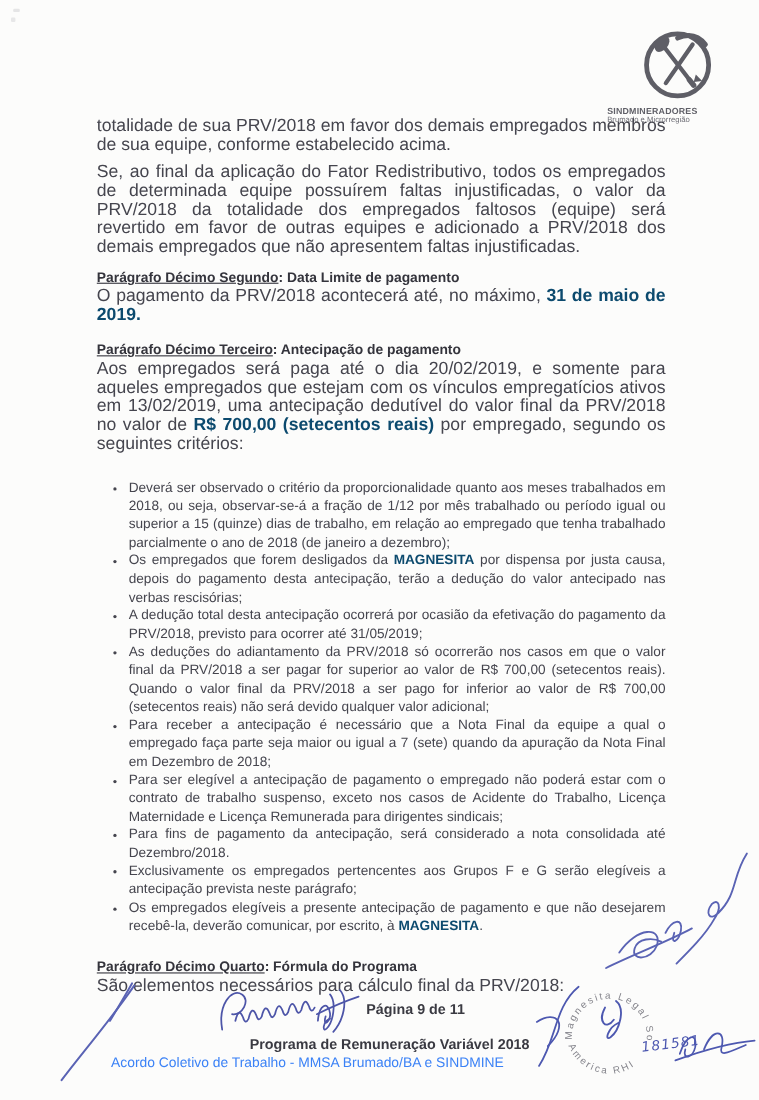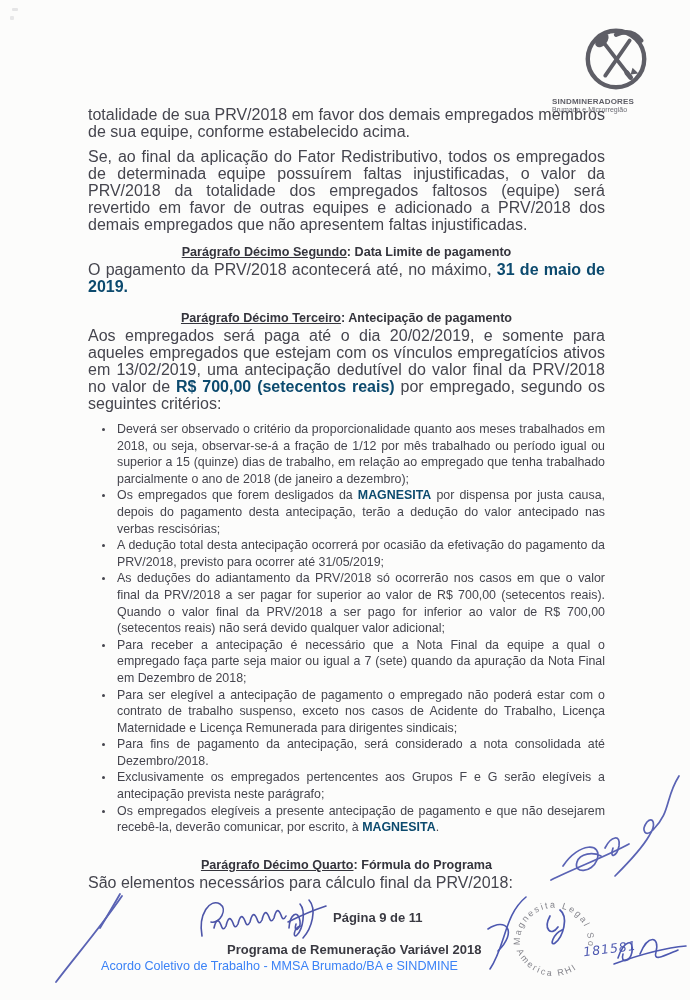--- a/index.html
+++ b/index.html
@@ -25,28 +25,28 @@
   .sind-sub{font-size:7px;color:#6c6c74;margin-top:0px;}
 
   
   .content{position:absolute;left:88px;top:106px;width:517px;}
   .content p{
     margin:0;font-size:16px;line-height:17px;text-align:justify;
   }
   .content p.sp{margin-top:8px;}
   .para-heading{
     margin:0;font-size:12.6px;line-height:17px;font-weight:bold;color:#34343c;
-    text-align:center;
+    text-align:left;
   }
   .mt-11{margin-top:11px;} .mt-6{margin-top:6px;} .mt-15{margin-top:15px;}
   .mt-9{margin-top:9px;}  .mt-21{margin-top:21px;}
   .seg-b{font-weight:bold;color:#0c4a6e;}
   .seg-u{text-decoration:underline;}
   ul.criteria{
-    margin:9px 0 0;padding-left:27px;
+    margin:23px 0 0;padding-left:27px;
   }
   ul.criteria li{
     font-size:12.4px;line-height:16.6px;text-align:justify;margin:0;padding-left:2px;
   }
   ul.criteria li::marker{color:#45454e;font-size:10px;}
 
   
   .pagina{position:absolute;left:333px;top:910px;font-size:13px;font-weight:bold;color:#3a3a42;}
   .programa{position:absolute;left:227px;top:942px;font-size:13px;font-weight:bold;color:#3a3a42;}
   .acordo{position:absolute;left:101px;top:959px;font-size:12.6px;color:#3b82f6;}

